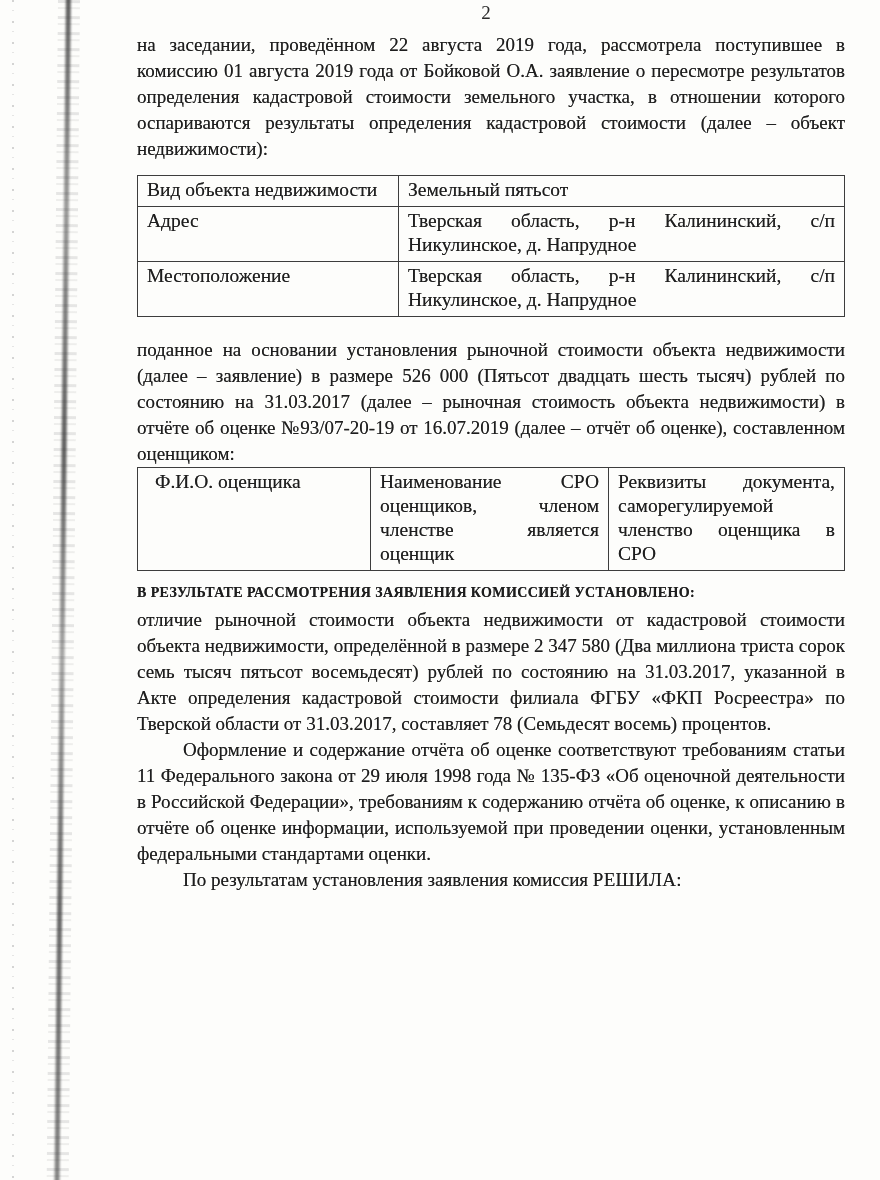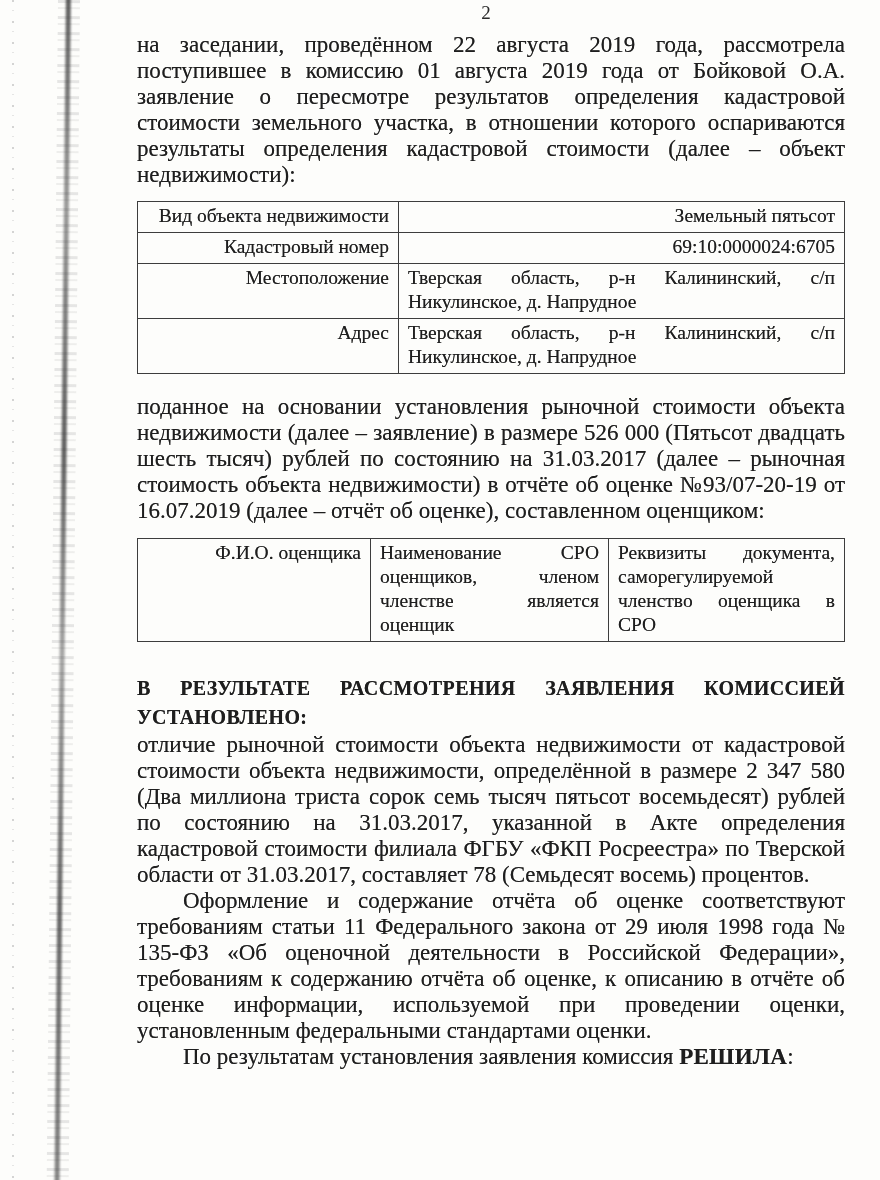--- a/index.html
+++ b/index.html
@@ -39,54 +39,54 @@
   }
   .page-number{
     position:absolute;top:2px;left:0;width:972px;
     text-align:center;font-size:19px;color:#2a2a2a;
   }
   .content{
     position:absolute;left:137px;top:32px;width:708px;
   }
   .body{
     margin:0;
-    font-size:23px;line-height:26px;
+    font-size:19px;line-height:26px;
     text-align:justify;
     text-shadow:0 0 .55px rgba(25,25,25,.65);
   }
   .intro{margin-bottom:13px;}
-  .after-gap{margin-bottom:14px;}
+  .after-gap{}
   .indent{text-indent:46px;}
   .tbl{
     width:100%;border-collapse:collapse;
     font-size:19.5px;line-height:24px;
     margin:0 0 19px 0;
     text-shadow:0 0 .55px rgba(25,25,25,.65);
   }
   .tbl td{
     border:1.7px solid #3d3d3d;
     padding:2px 9px 4px 9px;
     vertical-align:top;
-    text-align:right;
+    text-align:left;
   }
   .object-table{margin-bottom:20px;}
   .ot-c1{width:261px;}
   .at-c1{width:233px;}
   .at-c2{width:238px;}
   .tbl td.just{text-align:justify;}
-  .appraiser-table{margin-bottom:32px;}
+  .appraiser-table{margin-bottom:7px;}
   .appraiser-table td.fio-header{padding-left:17px;}
   .heading{
     margin:0;
-    font-size:20px;line-height:29px;
+    font-size:14px;line-height:29px;
     font-weight:bold;letter-spacing:.4px;
     text-align:justify;
     text-shadow:0 0 .6px rgba(15,15,15,.7);
   }
-  .decision .bold{font-weight:bold;letter-spacing:.3px;}
+  .decision .bold{font-weight:normal;letter-spacing:.3px;}
 </style>
 </head>
 <body>
 
 <div class="page">
   <div class="dust-line"></div>
   <div class="binding-fuzz"></div>
   <div class="binding-line"></div>
 
   <div class="page-number">2</div>
@@ -99,29 +99,25 @@
       <colgroup>
           <col class="ot-c1">
           <col>
         </colgroup>
       <tbody>
         <tr>
           <td>Вид объекта недвижимости</td>
           <td>Земельный пятьсот</td>
         </tr>
         <tr>
-          <td>Кадастровый номер</td>
-          <td>69:10:0000024:6705</td>
+          <td>Адрес</td>
+          <td class="just">Тверская область, р-н Калининский, с/п Никулинское, д. Напрудное</td>
         </tr>
         <tr>
           <td>Местоположение</td>
-          <td class="just">Тверская область, р-н Калининский, с/п Никулинское, д. Напрудное</td>
-        </tr>
-        <tr>
-          <td>Адрес</td>
           <td class="just">Тверская область, р-н Калининский, с/п Никулинское, д. Напрудное</td>
         </tr>
       </tbody>
     </table>
 
     <p class="body after-gap">поданное на основании установления рыночной стоимости объекта недвижимости (далее – заявление)  в размере 526 000 (Пятьсот двадцать шесть тысяч) рублей по состоянию на 31.03.2017 (далее – рыночная стоимость объекта недвижимости) в отчёте об оценке №93/07-20-19  от 16.07.2019 (далее – отчёт об оценке), составленном оценщиком:</p>
 
     <table class="tbl appraiser-table">
       <colgroup>
           <col class="at-c1">

